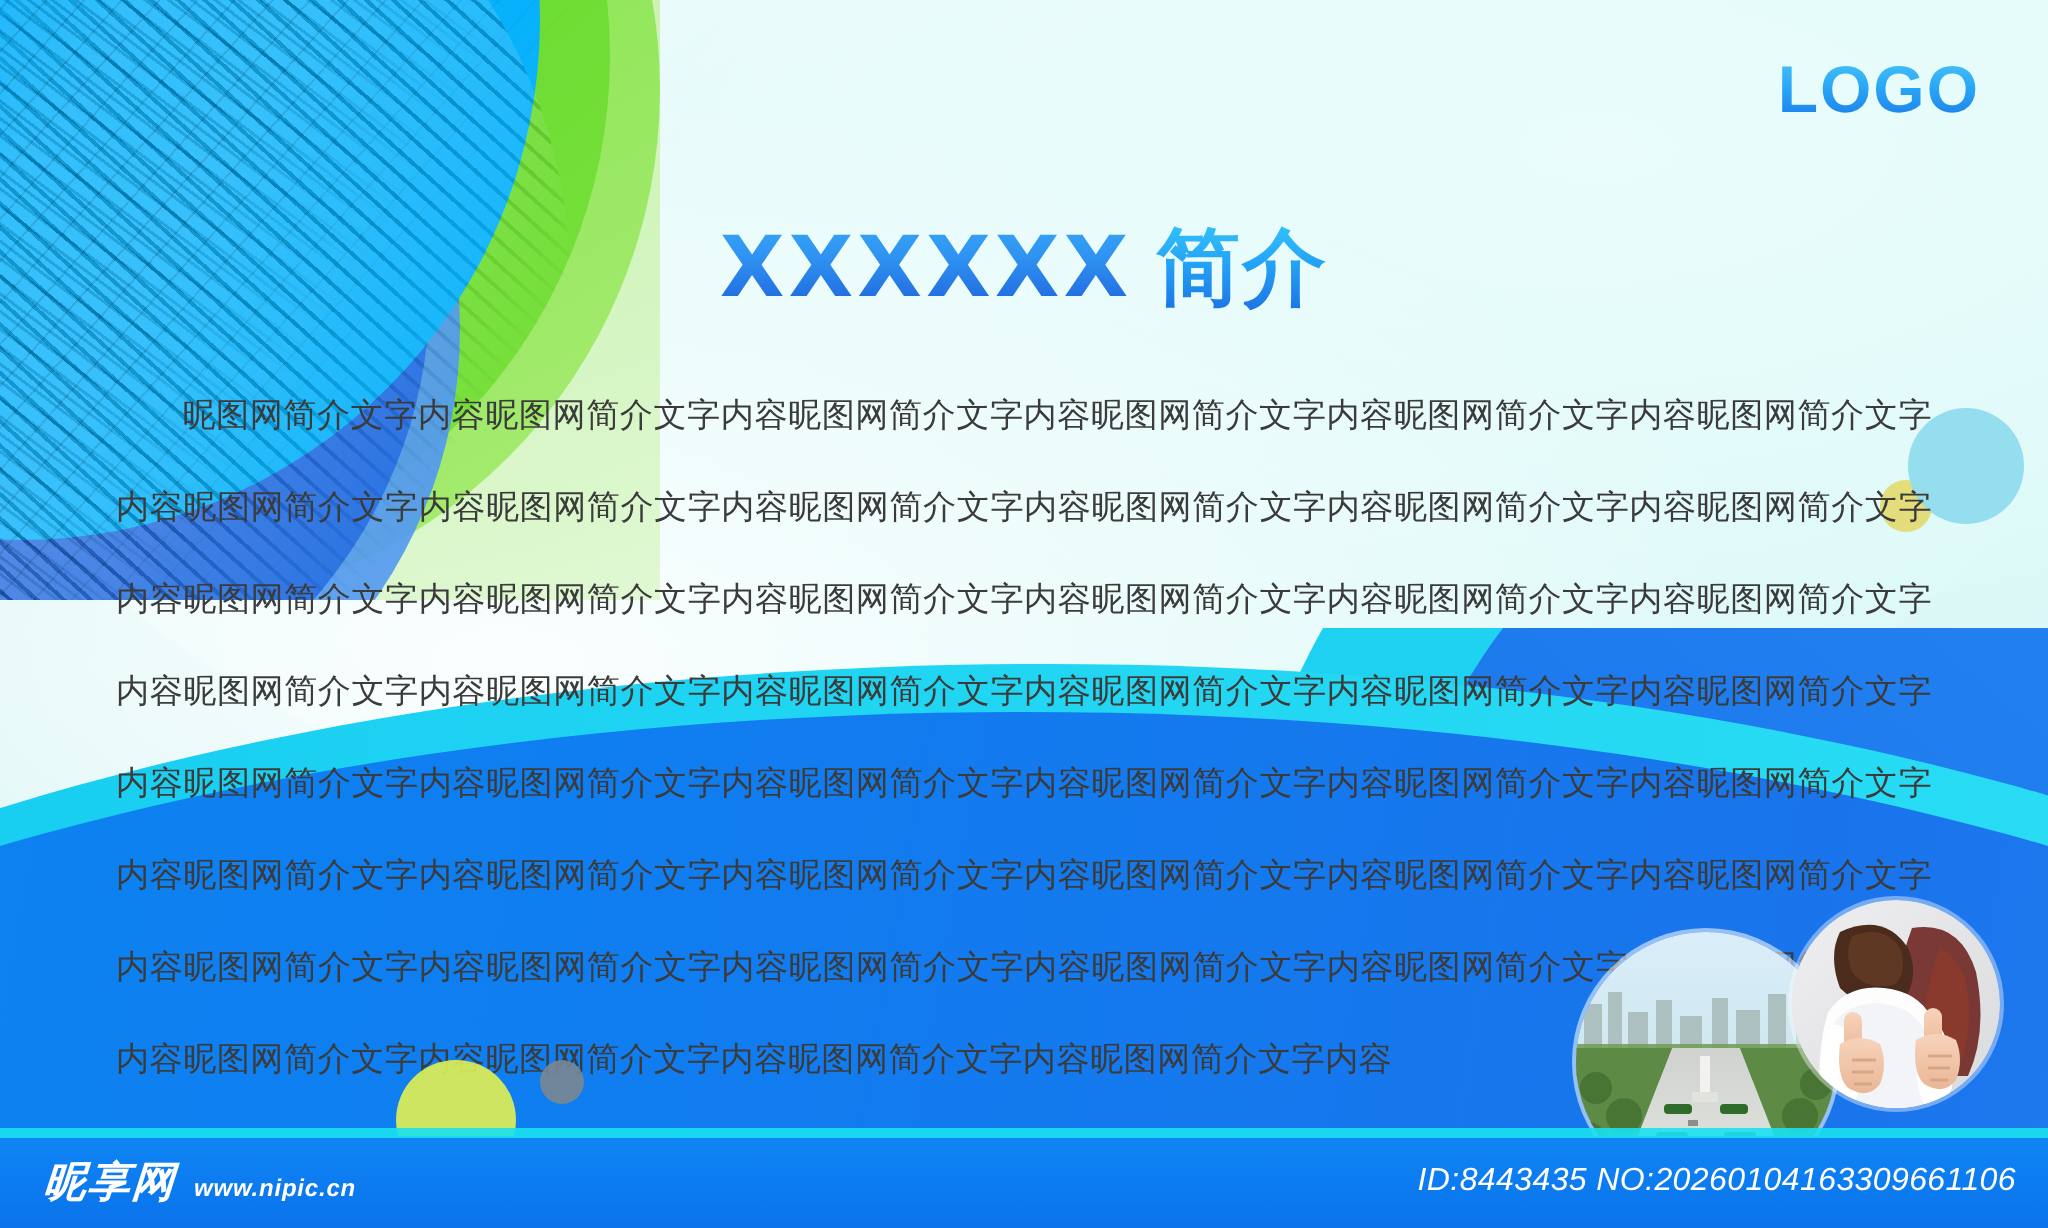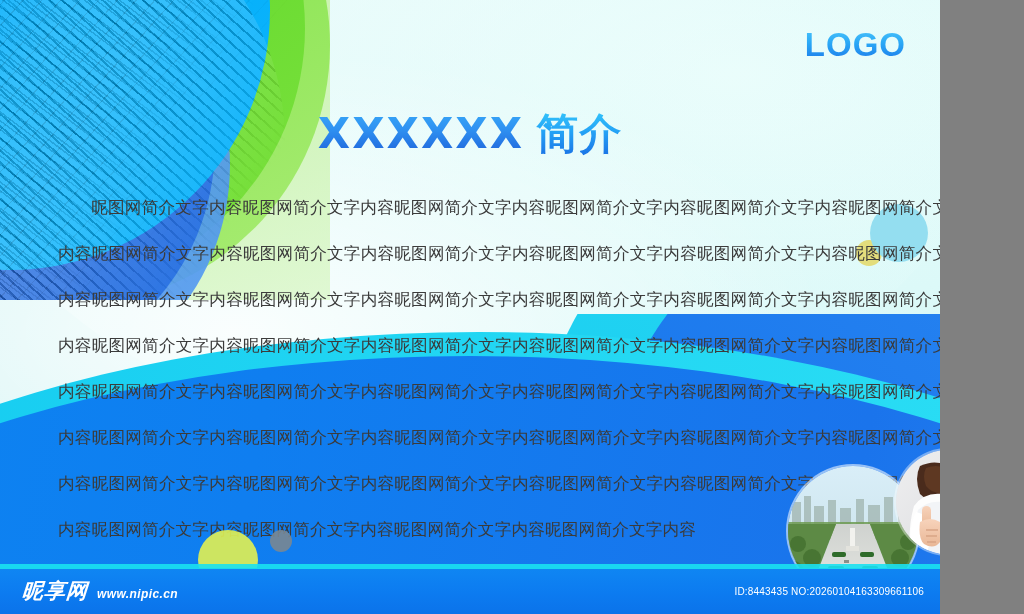--- a/index.html
+++ b/index.html
@@ -3,21 +3,21 @@
 <meta charset="utf-8">
 <title>XXXXXX 简介</title>
 <style>
   html,body{margin:0;padding:0;}
   body{
     background:#808080;
     font-family:"DejaVu Sans","Liberation Sans",sans-serif;
   }
   .poster{
     position:relative;
-    width:940px;
+    width:1024px;
     height:614px;
     overflow:hidden;
     background:#ddfaf9;
   }
 
   
   .bg-base{
     position:absolute;inset:0;
     background:
       radial-gradient(120% 90% at 78% 12%, #eafdfb 0%, #dcf9f8 42%, #d6f6f5 70%, #cdf2f3 100%);
@@ -152,23 +152,24 @@
     font-style:italic;
     transform:skewX(-4deg);
   }
   .brand-url{
     color:#ffffff;font-size:12px;font-style:italic;font-weight:bold;
     letter-spacing:.4px;
     font-family:"Liberation Sans",sans-serif;
   }
   .idline{
     position:absolute;right:16px;top:50%;transform:translateY(-50%);
-    color:#ffffff;font-size:10px;letter-spacing:.2px;
+    color:#ffffff;font-size:16px;letter-spacing:.2px;
     font-family:"Liberation Sans",sans-serif;
     white-space:nowrap;
+    font-style:italic;
   }
 
   
   .dot{position:absolute;border-radius:50%;}
   .dot-yellow-big{
     left:198px;bottom:24px;width:60px;height:60px;
     background:#ddee55;opacity:.92;z-index:35;
   }
   .dot-gray{
     left:270px;bottom:62px;width:22px;height:22px;

